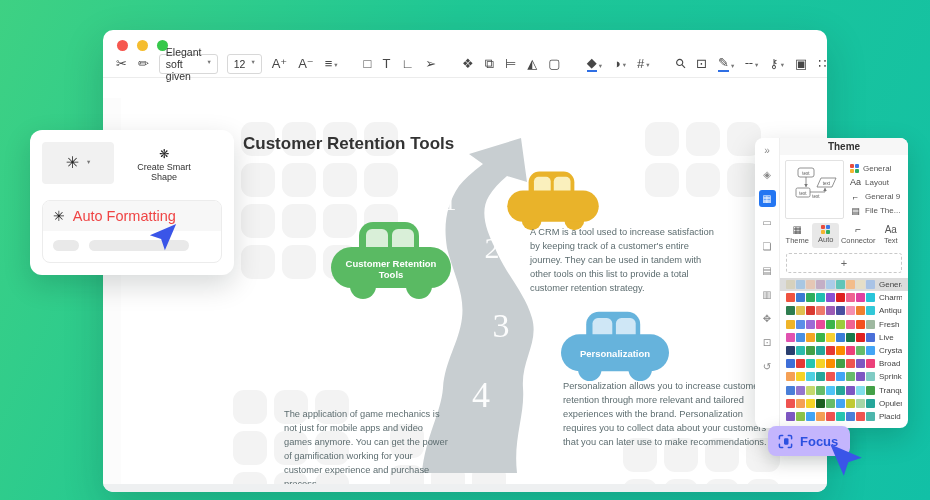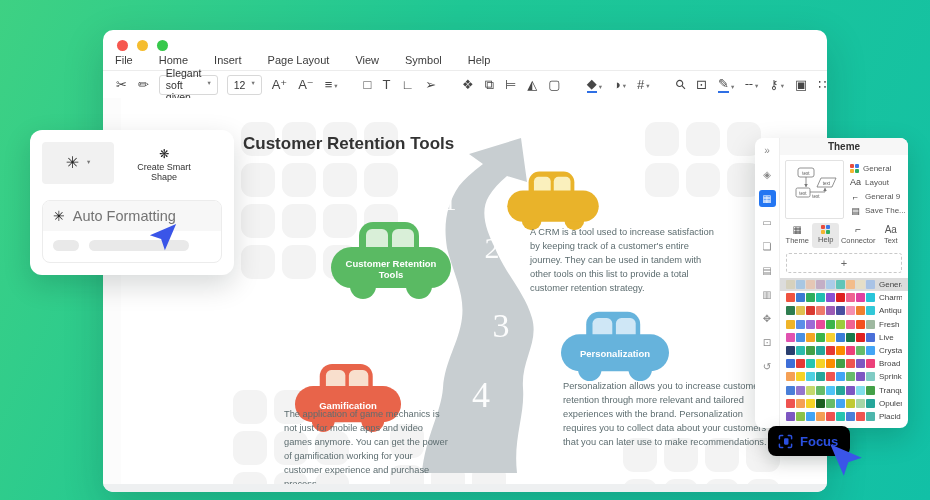--- a/index.html
+++ b/index.html
@@ -63,21 +63,21 @@
   .smart-row{display:flex;gap:10px;align-items:stretch;}
   .smart-btn1{width:72px;height:42px;background:#f1f1f1;border:none;border-radius:4px;display:flex;
     align-items:center;justify-content:center;gap:8px;font-family:inherit;}
   .burst{font-size:16px;color:#222;line-height:1;}
   .smart-btn2{width:80px;height:46px;background:#fff;border:none;display:flex;flex-direction:column;
     align-items:center;justify-content:center;gap:2px;font-size:9px;color:#333;line-height:1.15;font-family:inherit;}
   .smart-btn2 .flower{font-size:12px;color:#222;line-height:1;}
   .af-card{margin-top:12px;border:1px solid #ececec;border-radius:8px;overflow:hidden;position:relative;}
   .af-head{display:flex;align-items:center;gap:8px;padding:7px 10px;background:#f7f7f7;}
   .af-head .burst{font-size:14px;}
-  .af-title{font-size:14.5px;color:#737373;}
+  .af-title{font-size:14.5px;color:#ef4444;}
   .af-body{display:flex;gap:10px;padding:9px 10px 11px;}
   .pill{height:11px;border-radius:6px;background:#e9e9e9;}
   .pill.small{width:26px;}
   .pill.long{width:100px;}
   .cursor{position:absolute;z-index:40;}
   .cursor svg{display:block;}
   #cursor-af{left:148px;top:222px;width:30px;height:30px;}
   #cursor-focus{left:828px;top:442px;width:36px;height:36px;}
   
   #theme-panel{position:absolute;left:755px;top:138px;width:153px;height:290px;background:#fff;border-radius:8px;
@@ -103,45 +103,36 @@
   .tab.sel{background:#e8e8e8;}
   .add-btn{margin:3px 6px;border:1px dashed #c9c9c9;border-radius:3px;height:18px;display:flex;flex:none;
     align-items:center;justify-content:center;font-size:11px;color:#666;}
   .pals{flex:1;overflow:hidden;padding:2px 0;}
   .pal{display:flex;align-items:center;height:13.2px;padding:0 6px;gap:4px;}
   .pal.sel{background:#dcdcdc;}
   .sw{display:flex;gap:1px;flex:none;}
   .sw i{width:9px;height:9px;border-radius:1px;}
   .pname{font-size:8px;color:#444;white-space:nowrap;overflow:hidden;}
   
-  #focus-btn{position:absolute;left:768px;top:426px;height:30px;padding:0 12px 0 10px;background:#000000;
+  #focus-btn{position:absolute;left:768px;top:426px;height:30px;padding:0 12px 0 10px;background:#c4b5fd;
     border:none;border-radius:8px;box-shadow:0 6px 18px rgba(0,20,16,.2);display:flex;align-items:center;
     gap:7px;z-index:30;font-family:inherit;}
   #focus-btn .flabel{font-size:13px;font-weight:bold;color:#2b50e0;}
 </style>
 </head>
 <body>
 
 <div id="window">
   <div class="titlebar">
     <div class="lights">
         <span class="light" style="background: rgb(246, 87, 79);"></span>
         <span class="light" style="background: rgb(245, 189, 47);"></span>
         <span class="light" style="background: rgb(55, 200, 75);"></span>
       </div>
   </div>
-  <div class="menubar">
-      <span class="menu-item">File</span>
-      <span class="menu-item">Home</span>
-      <span class="menu-item">Insert</span>
-      <span class="menu-item">Page Layout</span>
-      <span class="menu-item">View</span>
-      <span class="menu-item">Symbol</span>
-      <span class="menu-item">Help</span>
-    </div>
   <div class="toolbar">
       <button class="tbtn">
         <span class="glyph">✂</span>
       </button>
       <button class="tbtn">
         <span class="glyph">✏</span>
       </button>
       <div class="tool-box" style="width: 148px;">
         <span>Elegant soft given</span>
         <span class="caret">▾</span>
@@ -319,31 +310,20 @@
         <svg viewBox="0 0 120 80" xmlns="http://www.w3.org/2000/svg">
 <circle cx="32" cy="66" r="13" fill="#e9b32a"></circle>
           <circle cx="88" cy="66" r="13" fill="#e9b32a"></circle>
 <rect x="28" y="2" width="60" height="40" rx="14" fill="#e9b32a"></rect>
 <rect x="35" y="9" width="22" height="24" rx="6" fill="#faf0bd"></rect>
 <rect x="61" y="9" width="22" height="24" rx="6" fill="#faf0bd"></rect>
 <rect x="0" y="27" width="120" height="41" rx="20.5" fill="#e9b32a"></rect>
         </svg>
       </div>
       <div class="desc desc2">A CRM is a tool used to increase satisfaction by keeping track of a customer's entire journey. They can be used in tandem with other tools on this list to provide a total customer retention strategy.</div>
-      <div class="car car3">
-        <svg viewBox="0 0 120 80" xmlns="http://www.w3.org/2000/svg">
-<circle cx="32" cy="66" r="13" fill="#e8644a"></circle>
-          <circle cx="88" cy="66" r="13" fill="#e8644a"></circle>
-<rect x="28" y="2" width="60" height="40" rx="14" fill="#e8644a"></rect>
-<rect x="35" y="9" width="22" height="24" rx="6" fill="#f8dfcd"></rect>
-<rect x="61" y="9" width="22" height="24" rx="6" fill="#f8dfcd"></rect>
-<rect x="0" y="27" width="120" height="41" rx="20.5" fill="#e8644a"></rect>
-        </svg>
-        <div class="car-label">Gamification</div>
-      </div>
       <div class="desc desc3">The application of game mechanics is not just for mobile apps and video games anymore. You can get the power of gamification working for your customer experience and purchase process.</div>
       <div class="car car4">
         <svg viewBox="0 0 120 80" xmlns="http://www.w3.org/2000/svg">
 <circle cx="32" cy="66" r="13" fill="#66b3dc"></circle>
           <circle cx="88" cy="66" r="13" fill="#66b3dc"></circle>
 <rect x="28" y="2" width="60" height="40" rx="14" fill="#66b3dc"></rect>
 <rect x="35" y="9" width="22" height="24" rx="6" fill="#cfe7f6"></rect>
 <rect x="61" y="9" width="22" height="24" rx="6" fill="#cfe7f6"></rect>
 <rect x="0" y="27" width="120" height="41" rx="20.5" fill="#66b3dc"></rect>
         </svg>
@@ -427,37 +407,37 @@
           <div class="cur-item">
             <span class="cic">Aa</span>
             <span>Layout</span>
           </div>
           <div class="cur-item">
             <span class="cic">⌐</span>
             <span>General 9</span>
           </div>
           <div class="cur-item">
             <span class="cic">▤</span>
-            <span>Save The...</span>
+            <span>File The...</span>
           </div>
         </div>
     </div>
     <div class="tabs">
         <div class="tab">
           <span class="tic">▦</span>
           <span>Theme</span>
         </div>
         <div class="tab sel">
           <span class="cgrid">
             <i style="background: rgb(232, 76, 61);"></i>
             <i style="background: rgb(59, 120, 231);"></i>
             <i style="background: rgb(245, 179, 47);"></i>
             <i style="background: rgb(47, 174, 94);"></i>
           </span>
-          <span>Help</span>
+          <span>Auto</span>
         </div>
         <div class="tab">
           <span class="tic">⌐</span>
           <span>Connector</span>
         </div>
         <div class="tab">
           <span class="tic">Aa</span>
           <span>Text</span>
         </div>
       </div>

